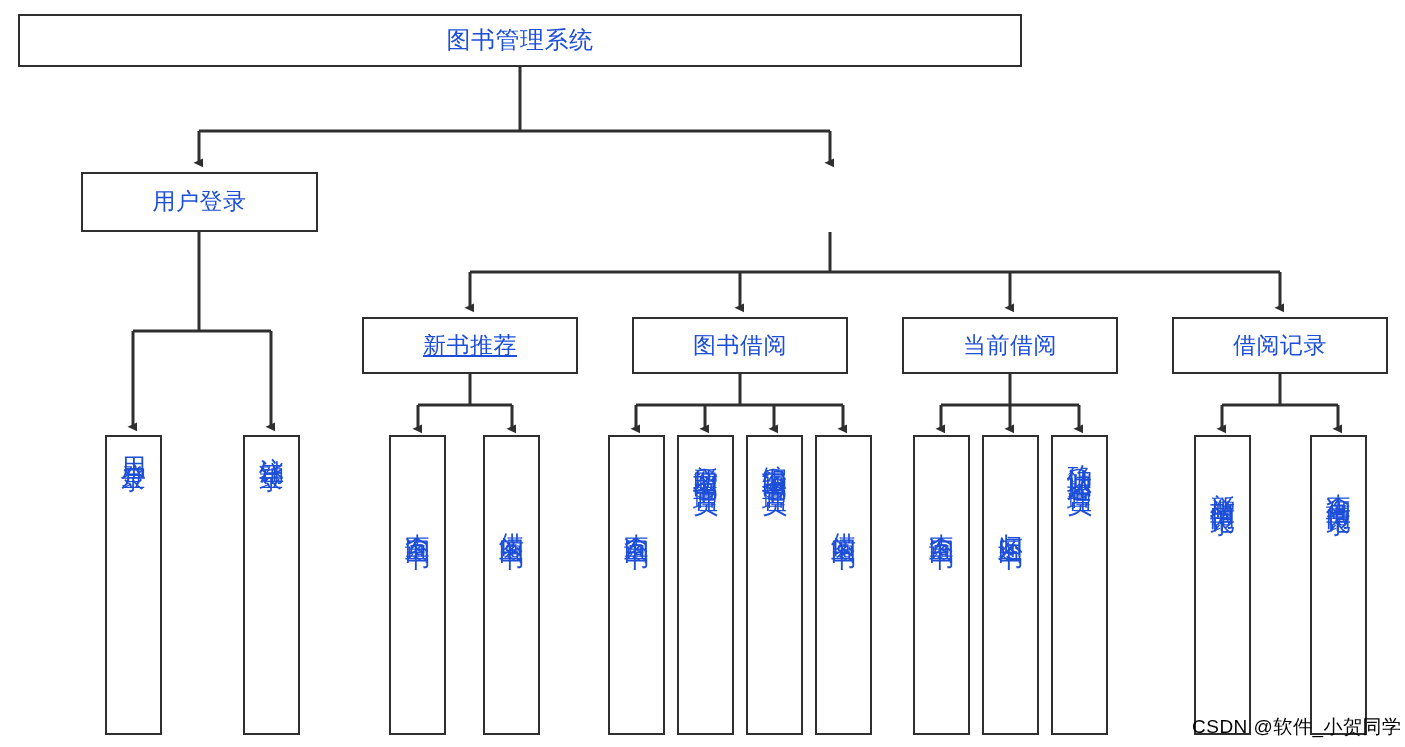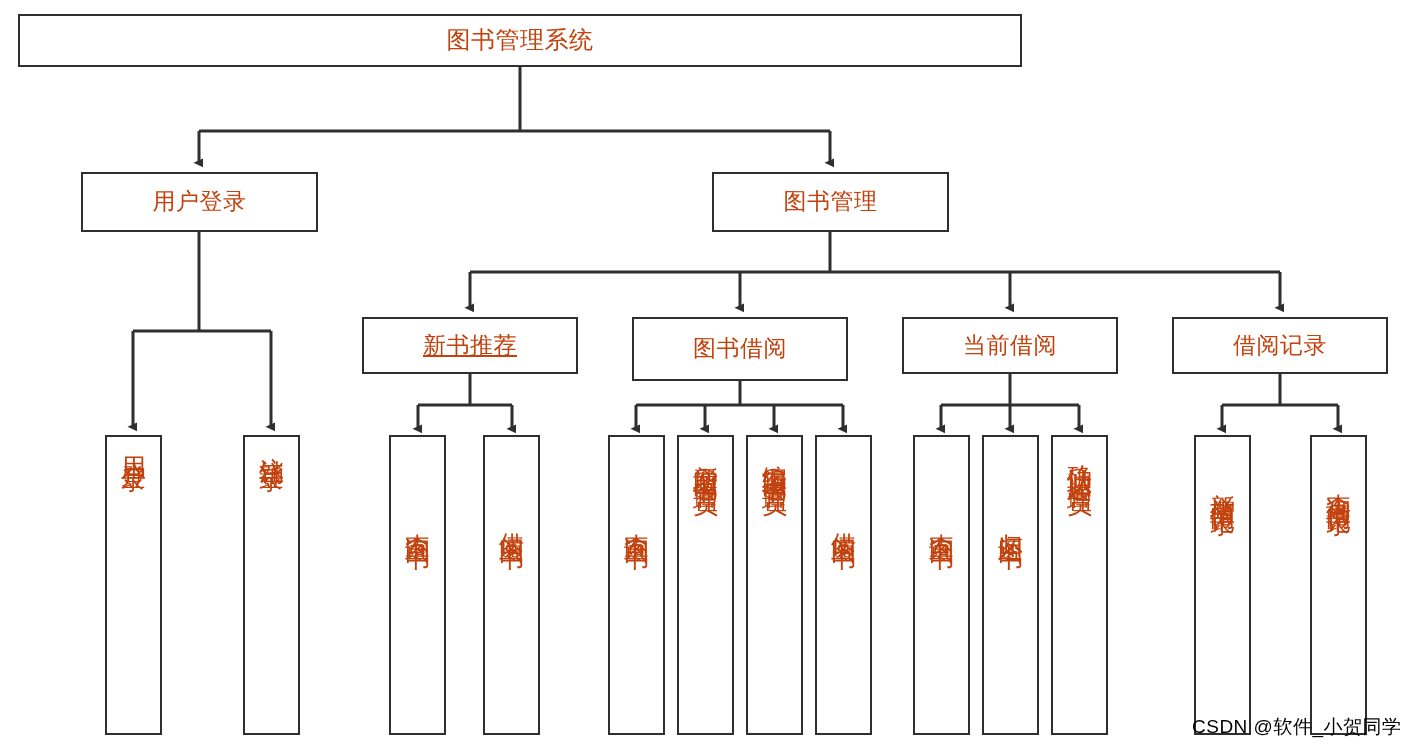--- a/index.html
+++ b/index.html
@@ -27,21 +27,21 @@
     pointer-events: none;
   }
   .node {
     position: absolute;
     box-sizing: border-box;
     background: #ffffff;
     border: 2px solid #2f2f2f;
     display: flex;
     align-items: center;
     justify-content: center;
-    color: #c2410c;
+    color: #1d4ed8;
   }
   .node-label {
     display: block;
     text-align: center;
     line-height: 1.12;
     letter-spacing: 0.5px;
   }
   
   .node.horiz .node-label {
     font-size: 23px;
@@ -133,28 +133,25 @@
     </g>
   </svg>
 
   <div class="node horiz root" style="left:18px; top:14px; width:1004px; height:53px;">
     <span class="node-label">图书管理系统</span>
   </div>
 
   <div class="node horiz" style="left:81px; top:172px; width:237px; height:60px;">
     <span class="node-label">用户登录</span>
   </div>
-  <div class="node horiz" style="left:712px; top:172px; width:237px; height:60px;">
-    <span class="node-label">图书管理</span>
-  </div>
 
   <div class="node horiz" style="left:362px; top:317px; width:216px; height:57px;text-decoration:underline;">
     <span class="node-label">新书推荐</span>
   </div>
-  <div class="node horiz" style="left:632px; top:317px; width:216px; height:64px;">
+  <div class="node horiz" style="left:632px; top:317px; width:216px; height:57px;">
     <span class="node-label">图书借阅</span>
   </div>
   <div class="node horiz" style="left:902px; top:317px; width:216px; height:57px;">
     <span class="node-label">当前借阅</span>
   </div>
   <div class="node horiz" style="left:1172px; top:317px; width:216px; height:57px;">
     <span class="node-label">借阅记录</span>
   </div>
 
   <div class="node vert vcenter" style="left:105px; top:435px; width:57px; height:300px;">

